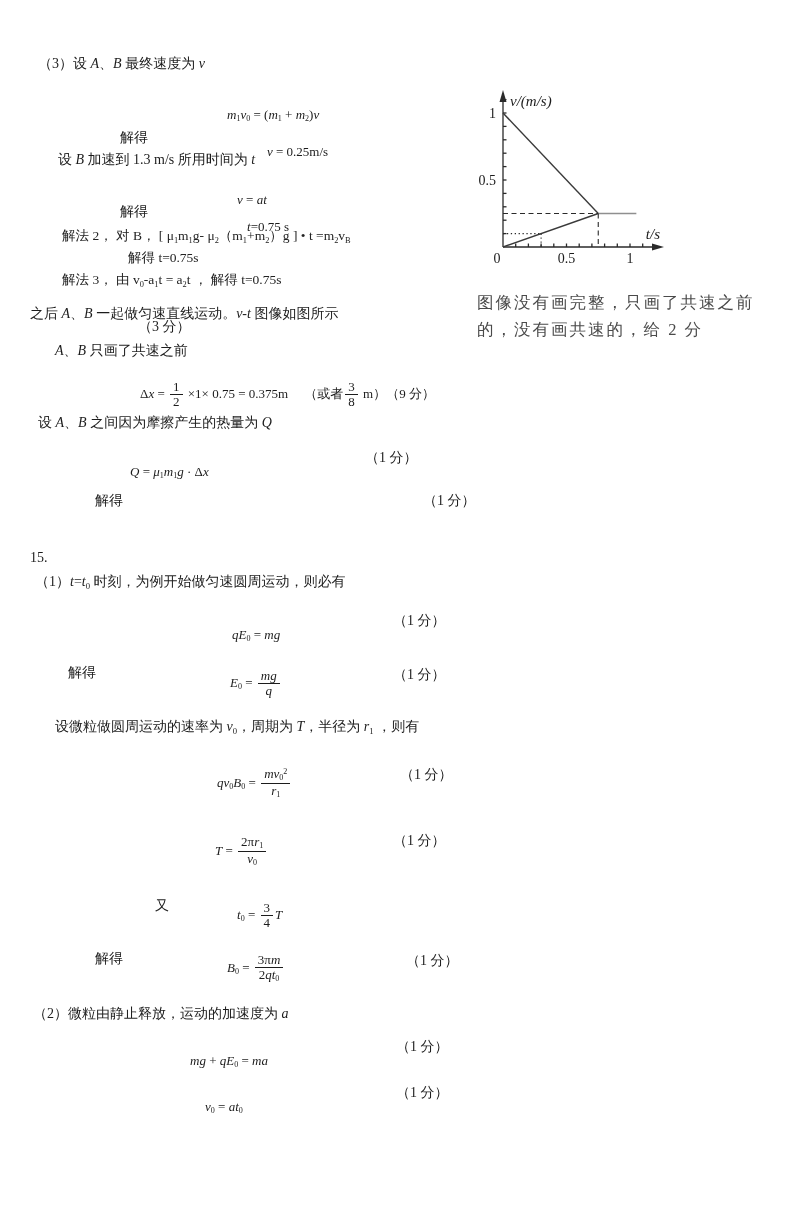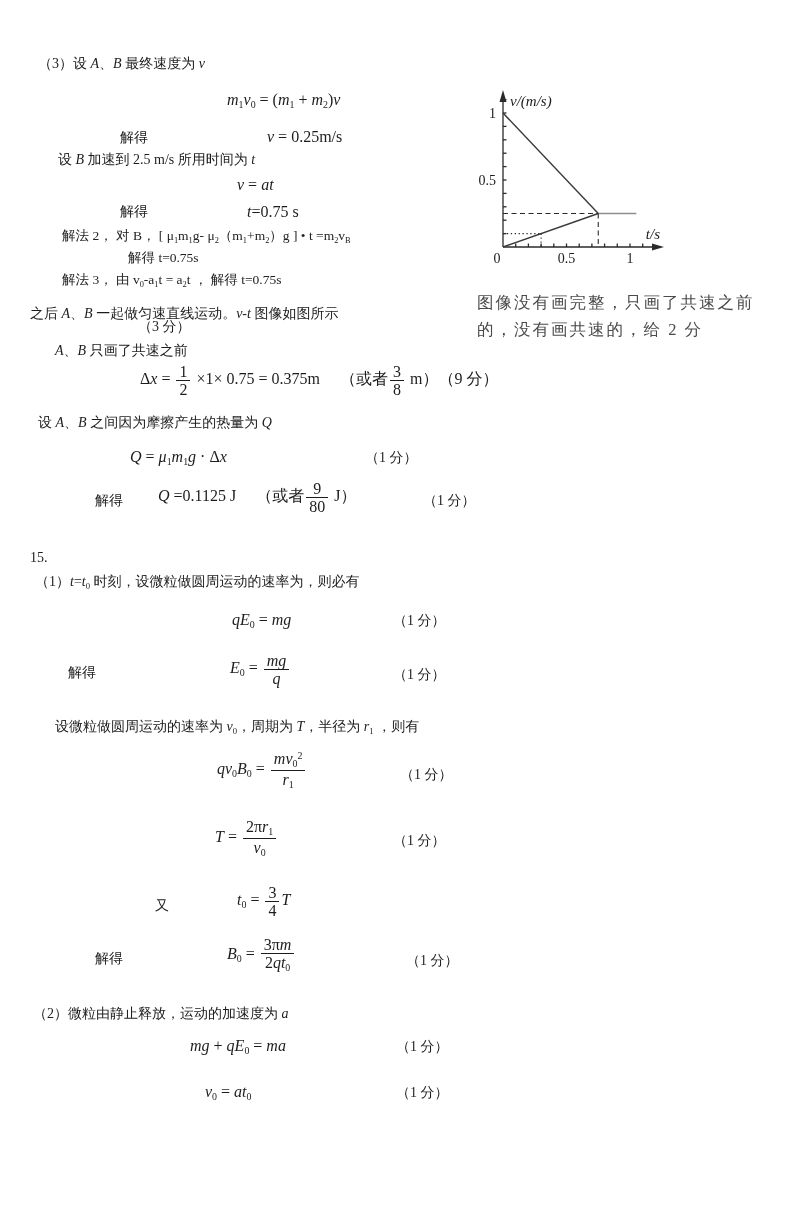--- a/index.html
+++ b/index.html
@@ -1,20 +1,20 @@
 <!DOCTYPE html>
 <html><head>
 <meta charset="utf-8">
 <style>
   html,body{margin:0;padding:0;background:#ffffff;}
   #page{position:relative;width:800px;height:1205px;background:#ffffff;overflow:hidden;
         font-family:"Liberation Serif","DejaVu Serif",serif;color:#1c1c1c;}
   .ln{position:absolute;white-space:nowrap;font-size:14px;line-height:1.25;}
   .sm{font-size:13.5px;color:#222222;}
-  .eq{font-size:16px;}
+  .eq{font-size:13px;margin-top:17px;}
   .it{font-style:italic;}
   .sb{font-size:0.62em;vertical-align:-0.3em;}
   .sp{font-size:0.62em;vertical-align:0.55em;}
   .frac{display:inline-block;vertical-align:middle;text-align:center;line-height:1.08;margin:0 2px;}
   .frac .num{display:block;border-bottom:1px solid #1c1c1c;padding:0 3px;}
   .frac .den{display:block;padding:0 3px;}
   .caption{position:absolute;white-space:nowrap;font-size:16.5px;letter-spacing:2px;color:#4a4a4a;}
   #vt-graph{position:absolute;left:468px;top:82px;}
   .ax{stroke:#2a2a2a;stroke-width:1.3;fill:none;}
   .axf{fill:#2a2a2a;stroke:none;}
@@ -28,36 +28,35 @@
 </style>
 </head>
 <body>
 
 <div id="page">
 
   <div class="ln" style="left:38px;top:55px"><span>（3）设 </span><span class="it">A</span><span>、</span><span class="it">B</span><span> 最终速度为 </span><span class="it">v</span></div>
   <div class="ln eq" style="left:227px;top:90px"><span class="it">m</span><span class="sb">1</span><span class="it">v</span><span class="sb">0</span><span> = (</span><span class="it">m</span><span class="sb">1</span><span> + </span><span class="it">m</span><span class="sb">2</span><span>)</span><span class="it">v</span></div>
   <div class="ln" style="left:120px;top:129px">解得</div>
   <div class="ln eq" style="left:267px;top:127px"><span class="it">v</span><span> = 0.25m/s</span></div>
-  <div class="ln" style="left:58px;top:151px"><span>设 </span><span class="it">B</span><span> 加速到 2.5 m/s 所用时间为 </span><span class="it">t</span></div>
+  <div class="ln" style="left:58px;top:151px"><span>设 </span><span class="it">B</span><span> 加速到 1.3 m/s 所用时间为 </span><span class="it">t</span></div>
   <div class="ln eq" style="left:237px;top:175px"><span class="it">v</span><span> = </span><span class="it">a</span><span class="it">t</span></div>
   <div class="ln" style="left:120px;top:203px">解得</div>
   <div class="ln eq" style="left:247px;top:202px"><span class="it">t</span><span>=0.75 s</span></div>
   <div class="ln sm" style="left:62px;top:228px"><span>解法 2， 对 B， [ μ</span><span class="sb">1</span><span>m</span><span class="sb">1</span><span>g- μ</span><span class="sb">2</span><span>（m</span><span class="sb">1</span><span>+m</span><span class="sb">2</span><span>）g ] • t =m</span><span class="sb">2</span><span>v</span><span class="sb">B</span></div>
   <div class="ln sm" style="left:128px;top:250px"><span>解得 t=0.75s</span></div>
   <div class="ln sm" style="left:62px;top:272px"><span>解法 3， 由 v</span><span class="sb">0</span><span>-a</span><span class="sb">1</span><span>t = a</span><span class="sb">2</span><span>t ， 解得 t=0.75s</span></div>
   <div class="ln" style="left:30px;top:305px"><span>之后 </span><span class="it">A</span><span>、</span><span class="it">B</span><span> 一起做匀速直线运动。</span><span class="it">v</span><span>-</span><span class="it">t</span><span> 图像如图所示</span></div>
   <div class="ln" style="left:138px;top:318px">（3 分）</div>
   <div class="ln" style="left:55px;top:342px"><span class="it">A</span><span>、</span><span class="it">B</span><span> 只画了共速之前</span></div>
   <div class="ln eq" style="left:140px;top:363px"><span>Δ</span><span class="it">x</span><span> = </span><span class="frac"><span class="num"><span>1</span></span><span class="den"><span>2</span></span></span><span> ×1× 0.75 = 0.375m　 （或者</span><span class="frac"><span class="num"><span>3</span></span><span class="den"><span>8</span></span></span><span> m）（9 分）</span></div>
   <div class="ln" style="left:38px;top:414px"><span>设 </span><span class="it">A</span><span>、</span><span class="it">B</span><span> 之间因为摩擦产生的热量为 </span><span class="it">Q</span></div>
   <div class="ln eq" style="left:130px;top:447px"><span class="it">Q</span><span> = </span><span class="it">μ</span><span class="sb">1</span><span class="it">m</span><span class="sb">1</span><span class="it">g</span><span> · Δ</span><span class="it">x</span></div>
   <div class="ln" style="left:365px;top:449px">（1 分）</div>
   <div class="ln" style="left:95px;top:492px">解得</div>
-  <div class="ln eq" style="left:158px;top:480px"><span class="it">Q</span><span> =0.1125 J　 （或者</span><span class="frac"><span class="num"><span>9</span></span><span class="den"><span>80</span></span></span><span> J）</span></div>
   <div class="ln" style="left:423px;top:492px">（1 分）</div>
 
   <svg id="vt-graph" width="220" height="185" viewBox="0 0 220 185">
       <line x1="35" y1="165" x2="190" y2="165" class="ax"></line>
       <line x1="35" y1="165" x2="35" y2="14" class="ax"></line>
       <polygon points="31.5,20 35,8 38.5,20" class="axf"></polygon>
       <polygon points="184,161.5 196,165 184,168.5" class="axf"></polygon>
       <line x1="47.7" y1="165" x2="47.7" y2="161.5" class="ax"></line>
       <line x1="35" y1="151.6" x2="38.5" y2="151.6" class="ax"></line>
       <line x1="60.400000000000006" y1="165" x2="60.400000000000006" y2="161.5" class="ax"></line>
@@ -93,21 +92,21 @@
       <polyline points="35,131.5 130.25,131.5" class="guide dash"></polyline>
       <polyline points="130.25,131.5 130.25,165" class="guide dash"></polyline>
       <polyline points="35,151.6 73.1,151.6" class="guide dot"></polyline>
       <polyline points="73.1,151.6 73.1,165" class="guide dot"></polyline>
     </svg>
 
   <div class="caption" style="left:477px;top:292px">图像没有画完整，只画了共速之前</div>
   <div class="caption" style="left:477px;top:319px">的，没有画共速的，给 2 分</div>
 
   <div class="ln" style="left:30px;top:549px">15.</div>
-  <div class="ln" style="left:35px;top:573px"><span>（1）</span><span class="it">t</span><span>=</span><span class="it">t</span><span class="sb">0</span><span> 时刻，设微粒做圆周运动的速率为，则必有</span></div>
+  <div class="ln" style="left:35px;top:573px"><span>（1）</span><span class="it">t</span><span>=</span><span class="it">t</span><span class="sb">0</span><span> 时刻，为例开始做匀速圆周运动，则必有</span></div>
   <div class="ln eq" style="left:232px;top:610px"><span class="it">q</span><span class="it">E</span><span class="sb">0</span><span> = </span><span class="it">m</span><span class="it">g</span></div>
   <div class="ln" style="left:393px;top:612px">（1 分）</div>
   <div class="ln" style="left:68px;top:664px">解得</div>
   <div class="ln eq" style="left:230px;top:652px"><span class="it">E</span><span class="sb">0</span><span> = </span><span class="frac"><span class="num"><span class="it">m</span><span class="it">g</span></span><span class="den"><span class="it">q</span></span></span></div>
   <div class="ln" style="left:393px;top:666px">（1 分）</div>
   <div class="ln" style="left:55px;top:718px"><span>设微粒做圆周运动的速率为 </span><span class="it">v</span><span class="sb">0</span><span>，周期为 </span><span class="it">T</span><span>，半径为 </span><span class="it">r</span><span class="sb">1</span><span> ，则有</span></div>
   <div class="ln eq" style="left:217px;top:750px"><span class="it">q</span><span class="it">v</span><span class="sb">0</span><span class="it">B</span><span class="sb">0</span><span> = </span><span class="frac"><span class="num"><span class="it">m</span><span class="it">v</span><span class="sb">0</span><span class="sp">2</span></span><span class="den"><span class="it">r</span><span class="sb">1</span></span></span></div>
   <div class="ln" style="left:400px;top:766px">（1 分）</div>
   <div class="ln eq" style="left:215px;top:818px"><span class="it">T</span><span> = </span><span class="frac"><span class="num"><span>2π</span><span class="it">r</span><span class="sb">1</span></span><span class="den"><span class="it">v</span><span class="sb">0</span></span></span></div>
   <div class="ln" style="left:393px;top:832px">（1 分）</div>

